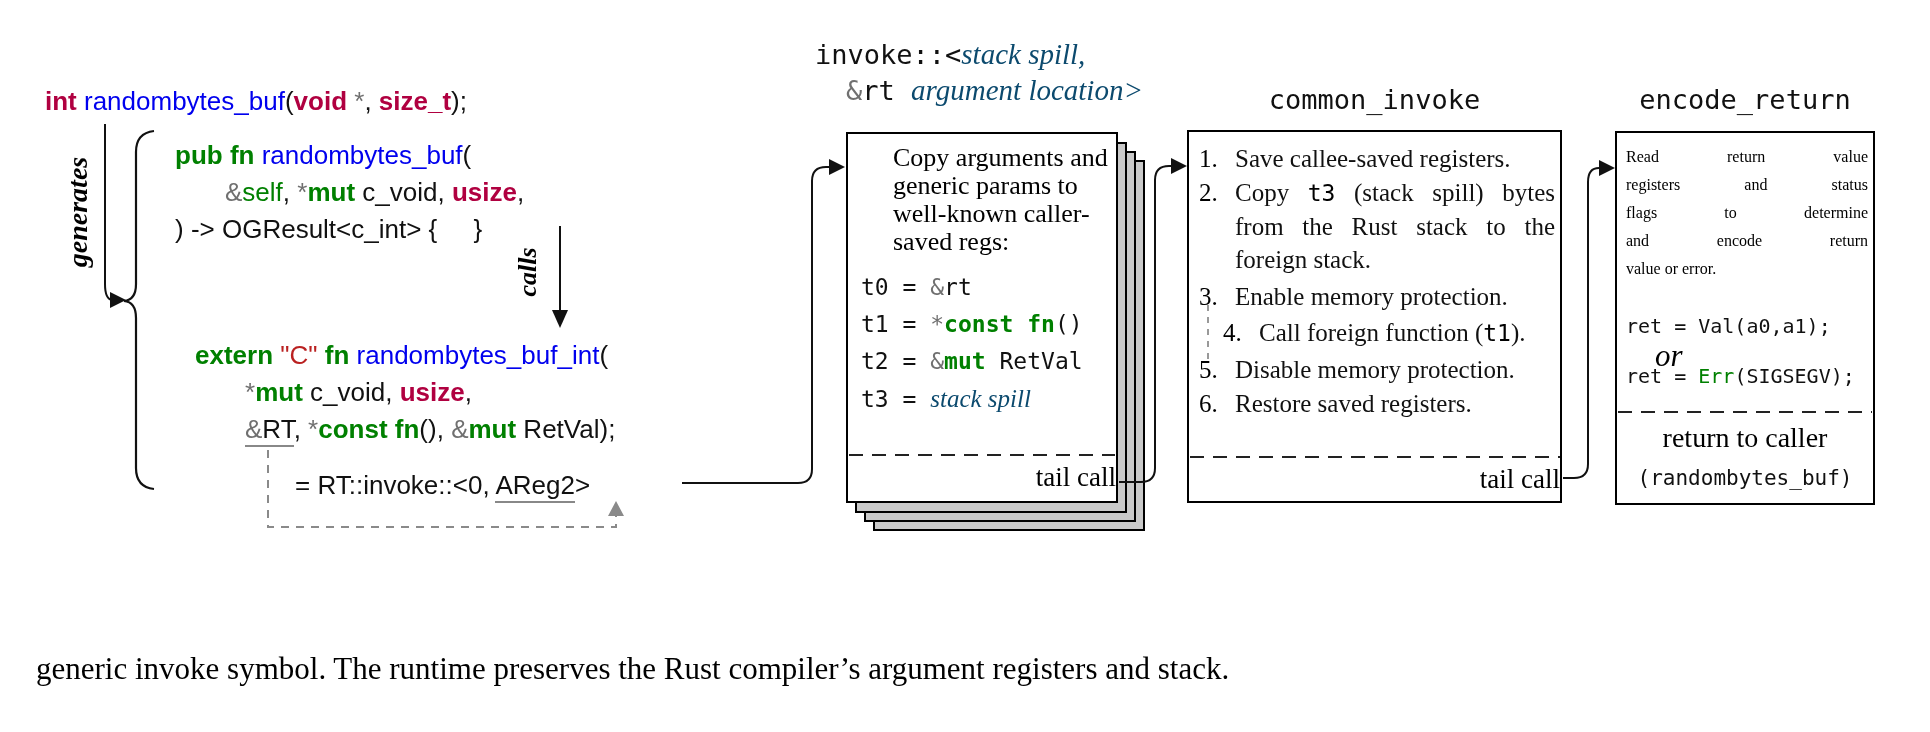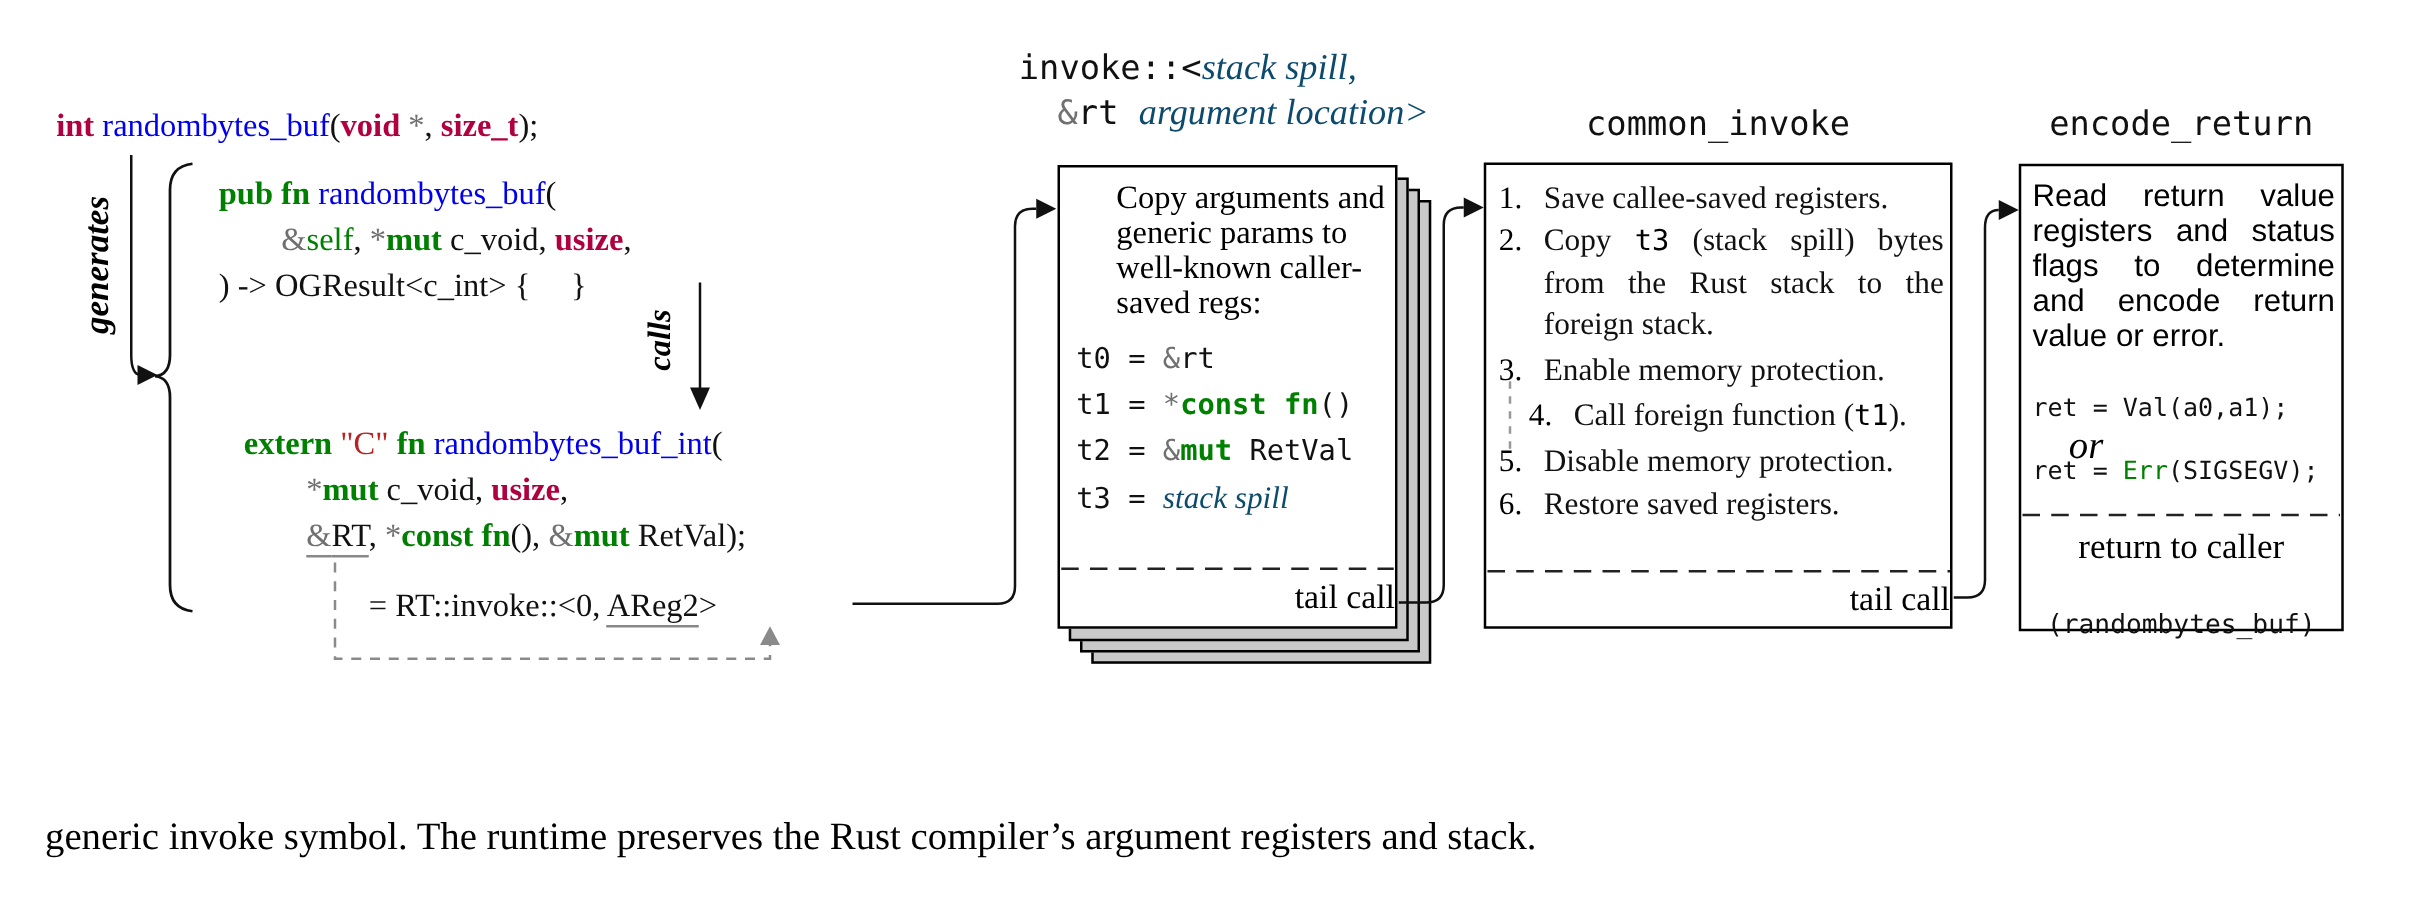--- a/index.html
+++ b/index.html
@@ -1,20 +1,20 @@
 <!DOCTYPE html>
 <html><head>
 <meta charset="utf-8">
 <style>
   html,body{margin:0;padding:0;background:#fff;}
   .canvas{position:relative;width:1930px;height:732px;background:#fff;overflow:hidden;}
   .overlay{position:absolute;left:0;top:0;z-index:6;pointer-events:none;}
 
   
-  .codeline{position:absolute;font-family:Liberation Serif, serif;font-size:26px;white-space:pre;color:#111;z-index:5;}
+  .codeline{position:absolute;font-family:Liberation Sans, sans-serif;font-size:26px;white-space:pre;color:#111;z-index:5;}
   .tk-kt{color:#B00040;font-weight:bold}
   .tk-kw{color:#008000;font-weight:bold}
   .tk-kp{color:#008000}
   .tk-nf{color:#0000EE}
   .tk-s{color:#BA2121}
   .tk-o{color:#707070}
   .tk-tx{color:#111}
   .tk-u{border-bottom:2px solid #888;padding-bottom:1px}
   .tk-it{font-family:"Liberation Serif",serif;font-style:italic;color:#0c4a6e}
   .tk-m{font-family:"DejaVu Sans Mono",monospace;font-size:23px}
@@ -31,26 +31,26 @@
   .ibox-para{position:absolute;left:13px;top:10px;width:250px;font-family:"Liberation Serif",serif;font-size:26px;line-height:28px;color:#000;margin-left:32px;}
   .assign{position:absolute;left:13px;font-family:"DejaVu Sans Mono",monospace;font-size:23px;color:#111;white-space:pre;}
   .assign .tk-it{font-size:25px}
   .tailcall{position:absolute;left:0;right:0;text-align:right;font-family:"Liberation Serif",serif;font-size:27px;color:#000;}
 
   .step{position:absolute;display:flex;font-family:"Liberation Serif",serif;font-size:25px;line-height:33px;color:#000;}
   .step .num{flex:0 0 36px}
   .step .txt{flex:1}
   .jline{text-align:justify;text-align-last:justify}
 
-  .epara{position:absolute;font-family:Liberation Sans, sans-serif;font-size:25px;line-height:28px;color:#000;}
+  .epara{position:absolute;font-family:Liberation Serif, serif;font-size:16px;line-height:28px;color:#000;}
   .epara .pline:not(:last-child){text-align:justify;text-align-last:justify}
   .eret{position:absolute;font-family:"DejaVu Sans Mono",monospace;font-size:20px;color:#111;white-space:pre;}
   .orlbl{position:absolute;font-family:"Liberation Serif",serif;font-style:italic;font-weight:normal;font-size:31px;color:#000;}
   .retlbl{position:absolute;left:0;right:0;text-align:center;font-family:"Liberation Serif",serif;font-size:28px;color:#000;}
-  .retsub{position:absolute;left:0;right:0;text-align:center;font-family:"DejaVu Sans Mono",monospace;font-size:21px;color:#111;margin-top:21px;}
+  .retsub{position:absolute;left:0;right:0;text-align:center;font-family:"DejaVu Sans Mono",monospace;font-size:21px;color:#111;}
 
   .caption{position:absolute;font-family:"Liberation Serif",serif;font-size:31px;color:#000;white-space:pre;z-index:5;}
 </style>
 </head>
 <body>
 
 <div class="canvas">
 
   <svg class="overlay" width="1930" height="732" viewBox="0 0 1930 732">
 

